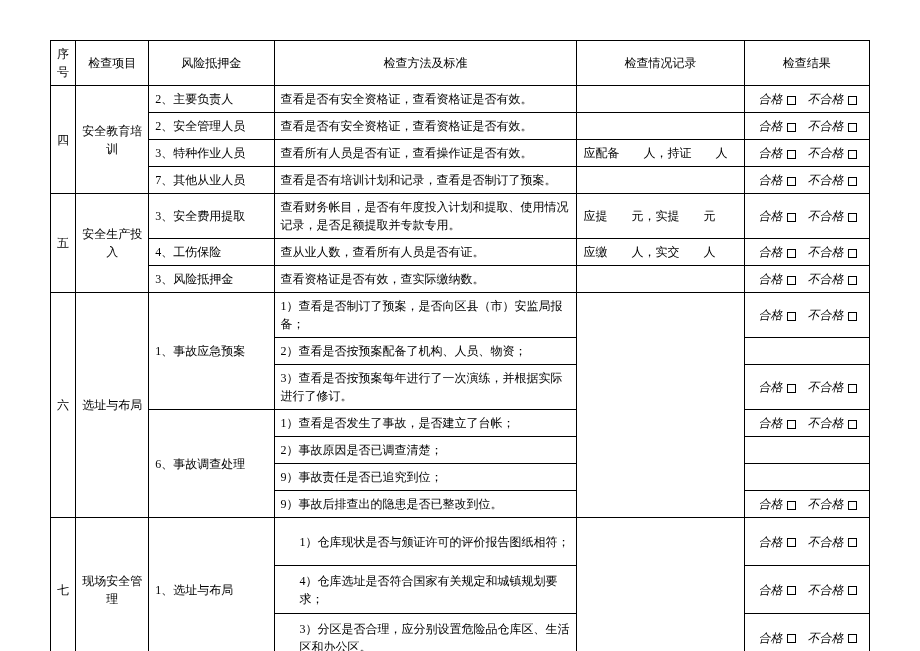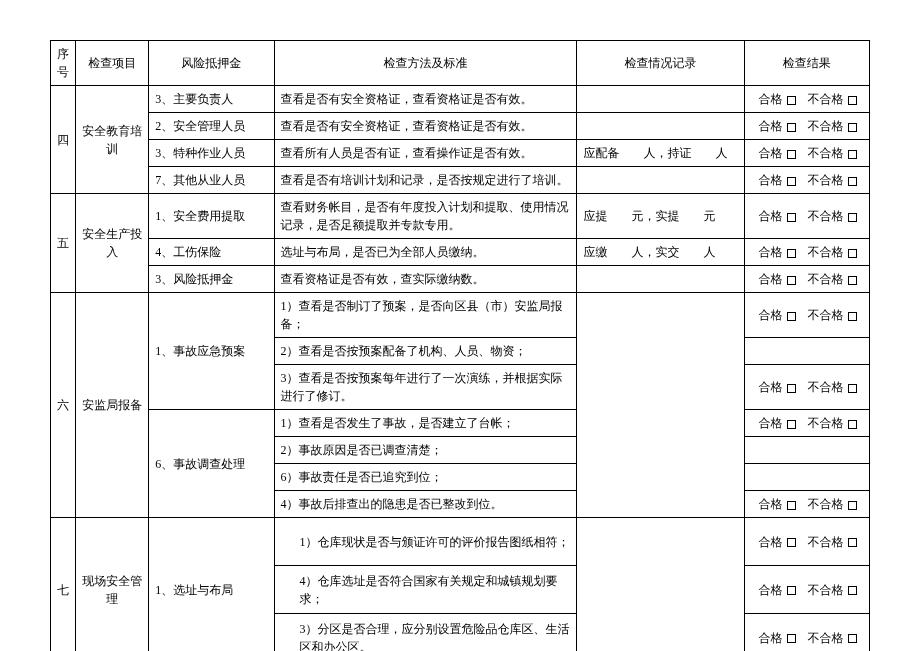--- a/index.html
+++ b/index.html
@@ -26,21 +26,21 @@
       text-align: center;
     }
     .col-seq { width: 24px; text-align: center; }
     .col-item { width: 70px; text-align: center; }
     .col-content { width: 120px; text-align: left; }
     .col-method { width: 290px; text-align: left; }
     .col-record { width: 160px; text-align: left; }
     .col-result { width: 120px; text-align: center; white-space: nowrap; }
     .center { text-align: center; }
     .checkbox { display: inline-block; width: 9px; height: 9px; border: 1px solid #000; margin-left: 2px; vertical-align: middle; }
-    .result-cell { text-align: left; padding-left: 14px; }
+    .result-cell { text-align: left; padding-left: 14px; font-style: italic; }
     .result-cell span.lbl { margin-right: 2px; }
     .result-cell .gap { display: inline-block; width: 12px; }
     .tall { height: 48px; padding-left: 25px; }
   </style>
 </head>
 <body>
 
 <table>
   <colgroup>
     <col class="col-seq">
@@ -58,68 +58,68 @@
       <th>检查方法及标准</th>
       <th>检查情况记录</th>
       <th>检查结果</th>
     </tr>
   </thead>
   <tbody>
 
     <tr>
       <td rowspan="4" class="center">四</td>
       <td rowspan="4" class="center">安全教育培训</td>
-      <td>3、主要负责人</td>
+      <td>2、主要负责人</td>
       <td>查看是否有安全资格证，查看资格证是否有效。</td>
       <td></td>
       <td class="result-cell"><span class="lbl">合格</span><span class="checkbox"></span><span class="gap"></span><span class="lbl">不合格</span><span class="checkbox"></span></td>
     </tr>
     <tr>
       <td>2、安全管理人员</td>
       <td>查看是否有安全资格证，查看资格证是否有效。</td>
       <td></td>
       <td class="result-cell"><span class="lbl">合格</span><span class="checkbox"></span><span class="gap"></span><span class="lbl">不合格</span><span class="checkbox"></span></td>
     </tr>
     <tr>
       <td>3、特种作业人员</td>
       <td>查看所有人员是否有证，查看操作证是否有效。</td>
       <td>应配备　　人，持证　　人</td>
       <td class="result-cell"><span class="lbl">合格</span><span class="checkbox"></span><span class="gap"></span><span class="lbl">不合格</span><span class="checkbox"></span></td>
     </tr>
     <tr>
       <td>7、其他从业人员</td>
-      <td>查看是否有培训计划和记录，是否按规定进行了培训。</td>
+      <td>查看是否有培训计划和记录，查看是否制订了预案。</td>
       <td></td>
       <td class="result-cell"><span class="lbl">合格</span><span class="checkbox"></span><span class="gap"></span><span class="lbl">不合格</span><span class="checkbox"></span></td>
     </tr>
 
     <tr>
       <td rowspan="3" class="center">五</td>
       <td rowspan="3" class="center">安全生产投入</td>
-      <td>1、安全费用提取</td>
+      <td>3、安全费用提取</td>
       <td>查看财务帐目，是否有年度投入计划和提取、使用情况记录，是否足额提取并专款专用。</td>
       <td>应提　　元，实提　　元</td>
       <td class="result-cell"><span class="lbl">合格</span><span class="checkbox"></span><span class="gap"></span><span class="lbl">不合格</span><span class="checkbox"></span></td>
     </tr>
     <tr>
       <td>4、工伤保险</td>
-      <td>选址与布局，是否已为全部人员缴纳。</td>
+      <td>查从业人数，查看所有人员是否有证。</td>
       <td>应缴　　人，实交　　人</td>
       <td class="result-cell"><span class="lbl">合格</span><span class="checkbox"></span><span class="gap"></span><span class="lbl">不合格</span><span class="checkbox"></span></td>
     </tr>
     <tr>
       <td>3、风险抵押金</td>
       <td>查看资格证是否有效，查实际缴纳数。</td>
       <td></td>
       <td class="result-cell"><span class="lbl">合格</span><span class="checkbox"></span><span class="gap"></span><span class="lbl">不合格</span><span class="checkbox"></span></td>
     </tr>
 
     <tr>
       <td rowspan="7" class="center">六</td>
-      <td rowspan="7" class="center">安监局报备</td>
+      <td rowspan="7" class="center">选址与布局</td>
       <td rowspan="3">1、事故应急预案</td>
       <td>1）查看是否制订了预案，是否向区县（市）安监局报备；</td>
       <td rowspan="7"></td>
       <td class="result-cell"><span class="lbl">合格</span><span class="checkbox"></span><span class="gap"></span><span class="lbl">不合格</span><span class="checkbox"></span></td>
     </tr>
     <tr>
       <td>2）查看是否按预案配备了机构、人员、物资；</td>
       <td></td>
     </tr>
     <tr>
@@ -129,25 +129,25 @@
     <tr>
       <td rowspan="4">6、事故调查处理</td>
       <td>1）查看是否发生了事故，是否建立了台帐；</td>
       <td class="result-cell"><span class="lbl">合格</span><span class="checkbox"></span><span class="gap"></span><span class="lbl">不合格</span><span class="checkbox"></span></td>
     </tr>
     <tr>
       <td>2）事故原因是否已调查清楚；</td>
       <td></td>
     </tr>
     <tr>
-      <td>6）事故责任是否已追究到位；</td>
+      <td>9）事故责任是否已追究到位；</td>
       <td></td>
     </tr>
     <tr>
-      <td>4）事故后排查出的隐患是否已整改到位。</td>
+      <td>9）事故后排查出的隐患是否已整改到位。</td>
       <td class="result-cell"><span class="lbl">合格</span><span class="checkbox"></span><span class="gap"></span><span class="lbl">不合格</span><span class="checkbox"></span></td>
     </tr>
 
     <tr>
       <td rowspan="3" class="center">七</td>
       <td rowspan="3" class="center">现场安全管理</td>
       <td rowspan="3">1、选址与布局</td>
       <td class="tall">1）仓库现状是否与颁证许可的评价报告图纸相符；</td>
       <td rowspan="3"></td>
       <td class="result-cell"><span class="lbl">合格</span><span class="checkbox"></span><span class="gap"></span><span class="lbl">不合格</span><span class="checkbox"></span></td>

